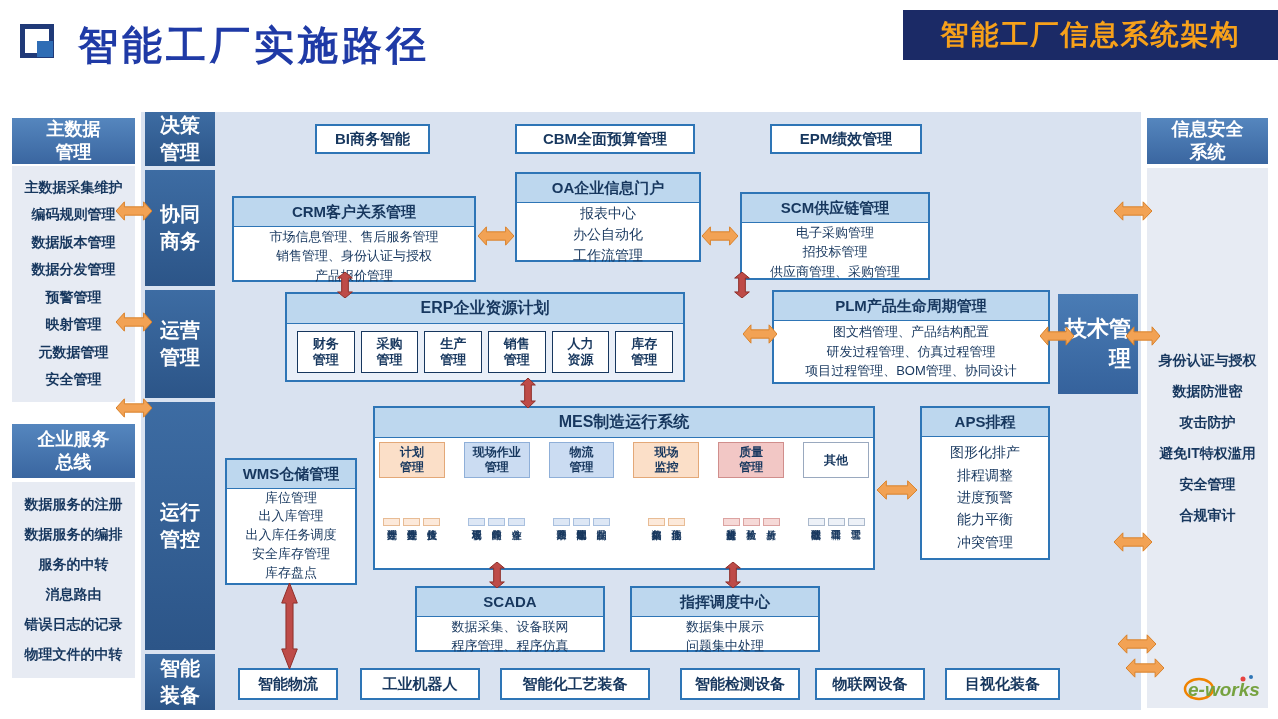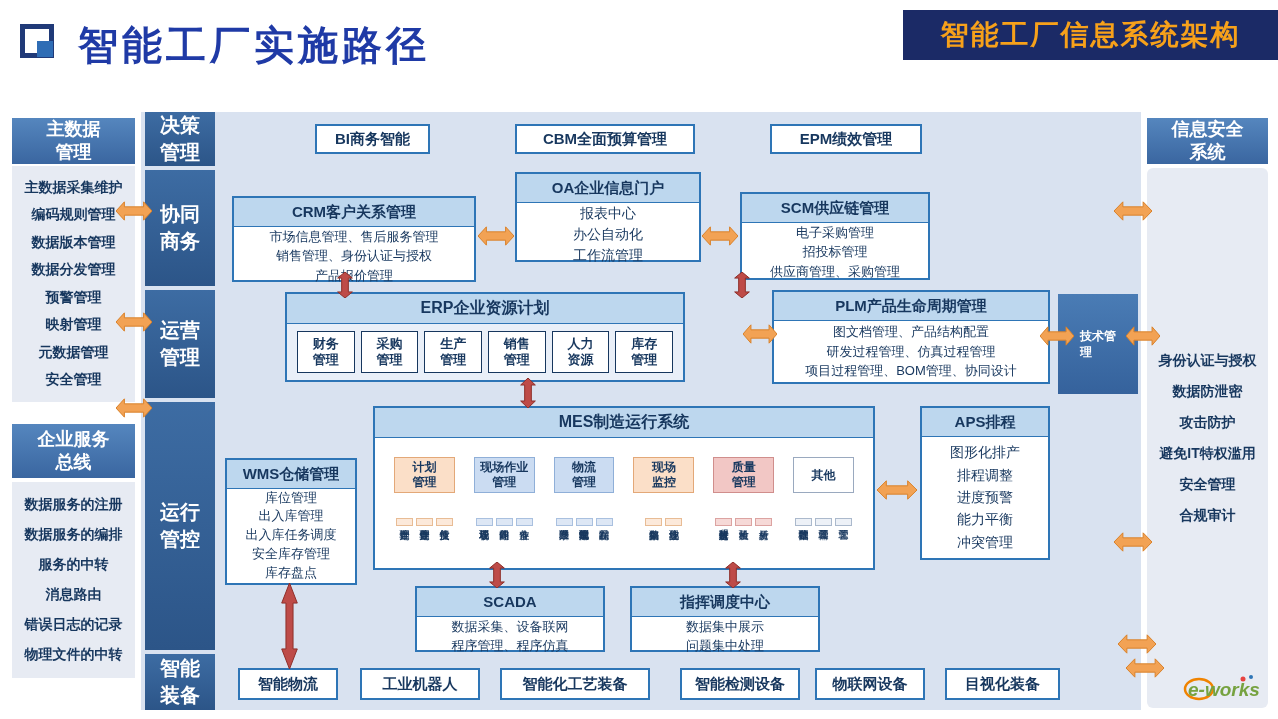--- a/index.html
+++ b/index.html
@@ -32,43 +32,43 @@
     font-weight:bold;font-size:18px;display:flex;align-items:center;justify-content:center;
     text-align:center;line-height:1.3;box-sizing:border-box;}
   .side-panel{position:absolute;background:var(--panel_bg);display:flex;flex-direction:column;
     justify-content:space-around;align-items:center;padding:8px 2px;box-sizing:border-box;
     color:var(--dark_text);font-size:14px;font-weight:600;text-align:center;}
   .side-panel.centered{justify-content:center;gap:13px;}
   .band{position:absolute;left:145px;width:70px;background:linear-gradient(180deg,#3D6CA3,#2C5588);
     color:#fff;font-weight:bold;font-size:20px;display:flex;align-items:center;justify-content:center;
     text-align:center;line-height:1.35;box-sizing:border-box;}
   .tech-box{position:absolute;background:linear-gradient(180deg,#4A7CB5,#35629C);color:#fff;
-    font-weight:bold;font-size:12px;display:flex;align-items:center;justify-content:center;
-    text-align:left;line-height:1.35;box-sizing:border-box;}
+    font-weight:bold;font-size:22px;display:flex;align-items:center;justify-content:center;
+    text-align:right;line-height:1.35;box-sizing:border-box;}
 
   
   .sbox{position:absolute;background:#fff;border:2px solid var(--box_border);box-sizing:border-box;
     display:flex;align-items:center;justify-content:center;color:var(--dark_text);
     font-weight:bold;font-size:15px;text-align:center;z-index:2;}
   .panelbox{position:absolute;background:#fff;border:2px solid var(--box_border);box-sizing:border-box;
     display:flex;flex-direction:column;z-index:2;}
   .panelbox .hd{background:var(--header_bar);color:var(--dark_text);font-weight:bold;text-align:center;
     padding:4px 2px;font-size:15px;border-bottom:1px solid var(--box_border);line-height:1.3;}
   .panelbox .bd{flex:1;display:flex;flex-direction:column;justify-content:center;align-items:center;
     color:var(--dark_text);font-size:13px;line-height:1.5;text-align:center;}
 
   
   .erp-mods{flex:1;display:flex;align-items:center;justify-content:space-evenly;
     padding:4px 10px;gap:6px;background:#E9EFF8;}
   .erp-mod{border:1px solid var(--dark_text);background:#fff;width:64px;height:40px;display:flex;
     align-items:center;justify-content:center;font-size:13px;font-weight:600;text-align:center;
     line-height:1.25;color:var(--dark_text);}
 
   
-  .mes-cols{flex:1;display:flex;padding:19px;gap:19px;}
+  .mes-cols{flex:1;display:flex;padding:4px;gap:19px;}
   .mes-col{flex:1;display:flex;flex-direction:column;gap:3px;min-width:0;}
   .mes-col-hd{border:1px solid #999;height:34px;display:flex;align-items:center;justify-content:center;
     font-size:12px;font-weight:bold;text-align:center;line-height:1.2;color:var(--dark_text);}
   .strips{flex:1;display:flex;justify-content:center;align-items:center;gap:3px;}
   .strip{writing-mode:vertical-rl;text-orientation:upright;font-size:10px;line-height:1.1;
     padding:3px 2px;border:1px solid #999;color:var(--dark_text);}
   .theme-peach .mes-col-hd{background:#FBDFC8;border-color:#E3A878;}
   .theme-peach .strip{background:#FCE9DA;border-color:#E8BC95;}
   .theme-blue .mes-col-hd{background:#CBDCF2;border-color:#8FAFD8;}
   .theme-blue .strip{background:#DDE7F5;border-color:#A9C0DF;}
@@ -287,21 +287,21 @@
   <div class="sbox" style="left:500px;top:668px;width:150px;height:32px;">智能化工艺装备</div>
   <div class="sbox" style="left:360px;top:668px;width:120px;height:32px;">工业机器人</div>
   <div class="sbox" style="left:680px;top:668px;width:120px;height:32px;">智能检测设备</div>
   <div class="sbox" style="left:815px;top:668px;width:110px;height:32px;">物联网设备</div>
   <div class="sbox" style="left:945px;top:668px;width:115px;height:32px;">目视化装备</div>
 
   <div class="tech-box preline" style="left:1058px;top:294px;width:80px;height:100px;">技术管
 理</div>
   <div class="side-hd preline" style="left:1147px;top:118px;width:121px;height:46px;">信息安全
 系统</div>
-  <div class="side-panel centered" style="left:1147px;top:168px;width:121px;height:540px;border-radius:6px;">
+  <div class="side-panel centered" style="left:1147px;top:168px;width:121px;height:540px;">
     <div class="side-item">身份认证与授权</div>
     <div class="side-item">数据防泄密</div>
     <div class="side-item">攻击防护</div>
     <div class="side-item">避免IT特权滥用</div>
     <div class="side-item">安全管理</div>
     <div class="side-item">合规审计</div>
   </div>
 
   <div class="arr h" style="left:116px;top:201px;width:36px;height:20px;">
       <svg viewBox="0 0 60 24" preserveAspectRatio="none">

